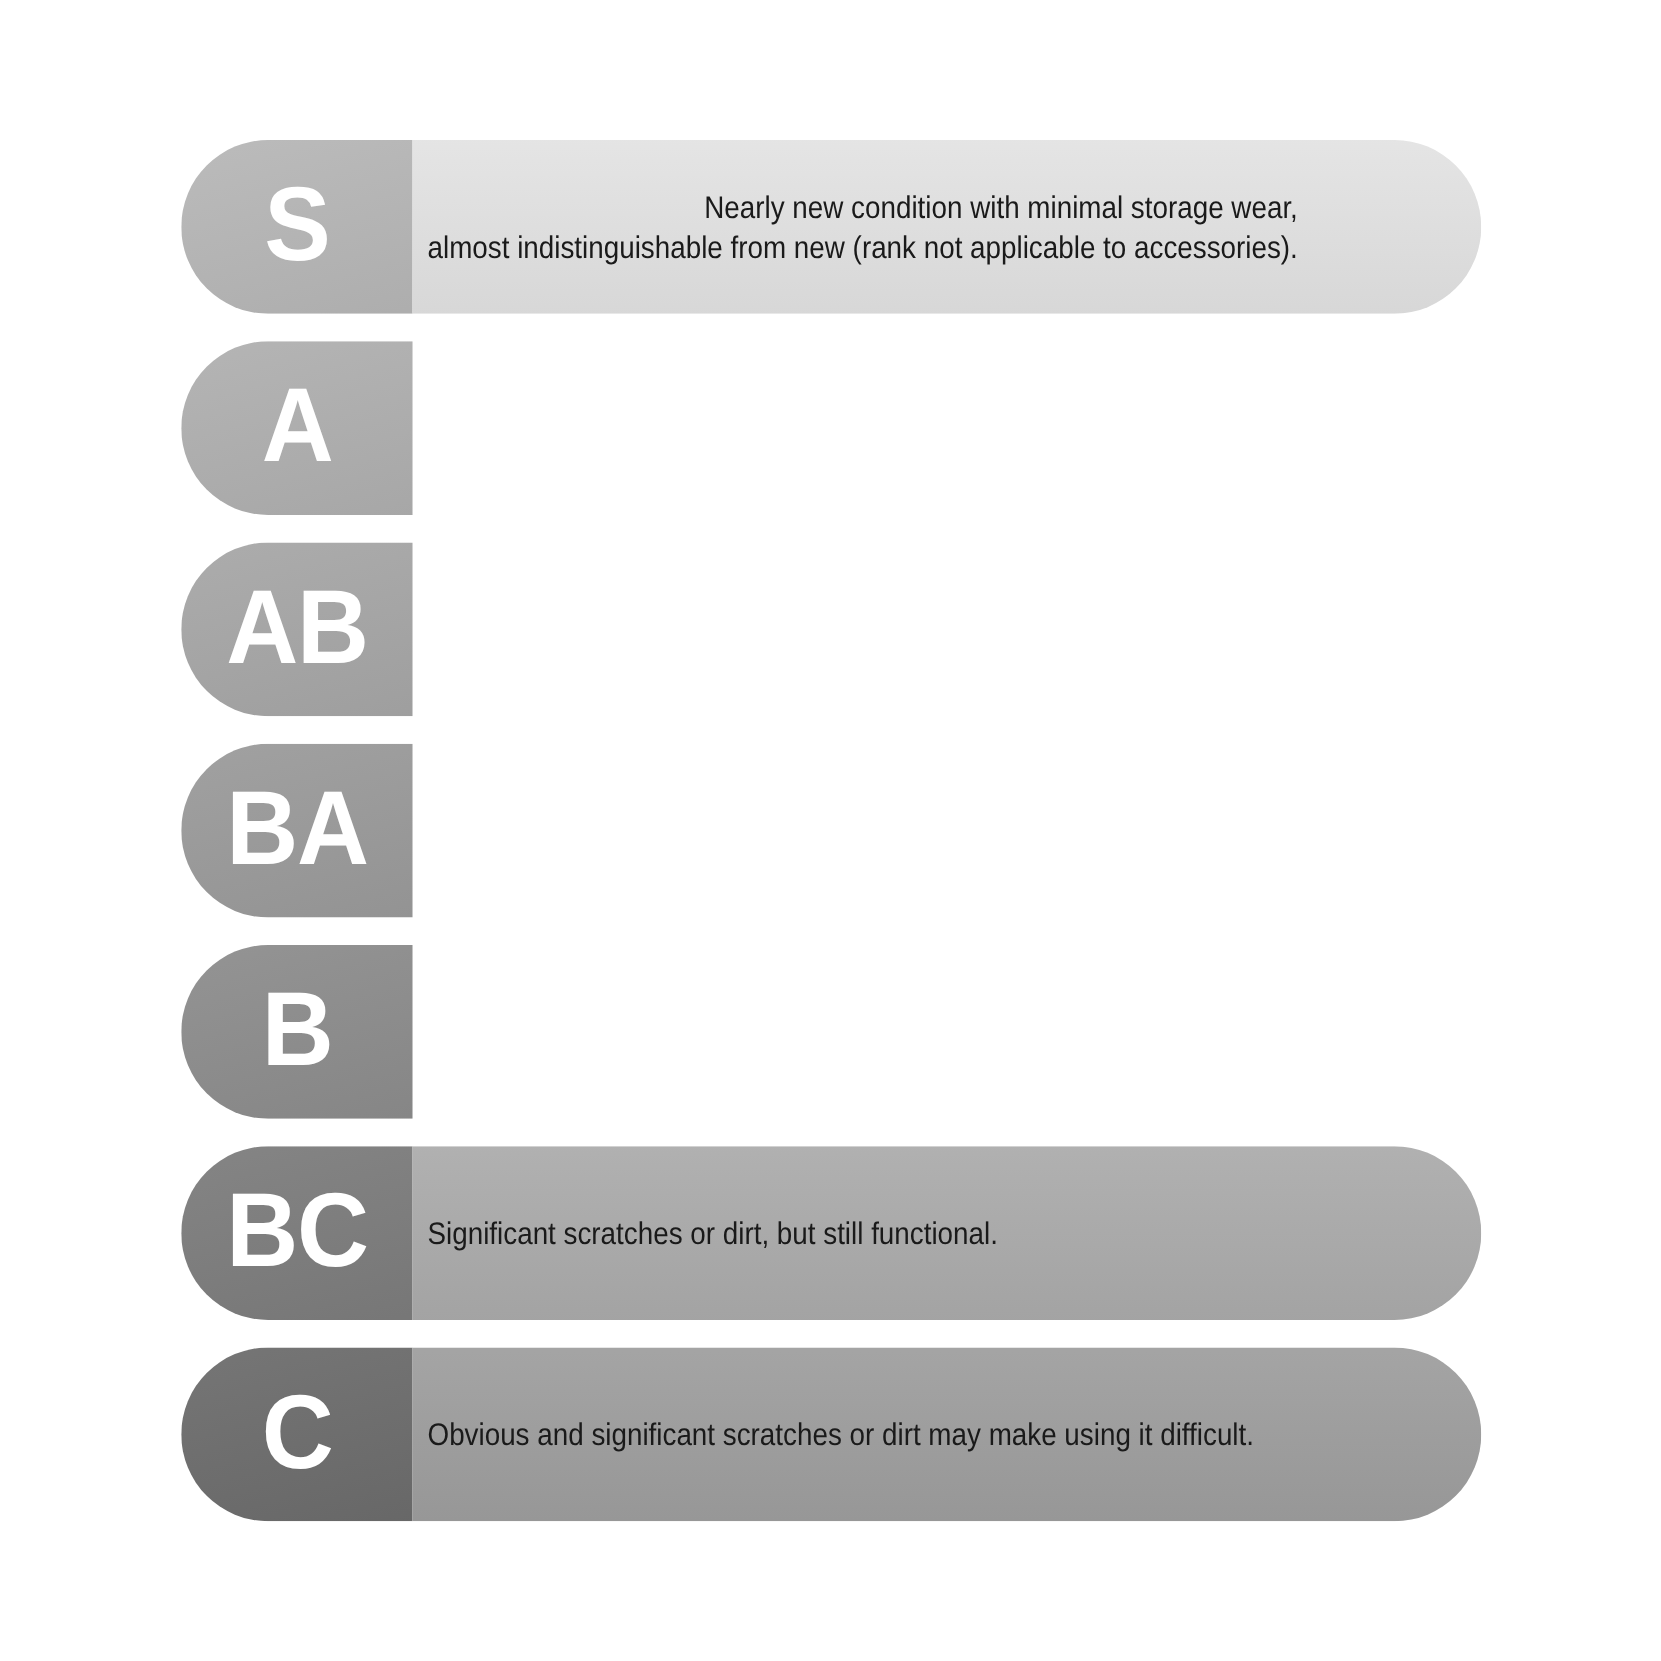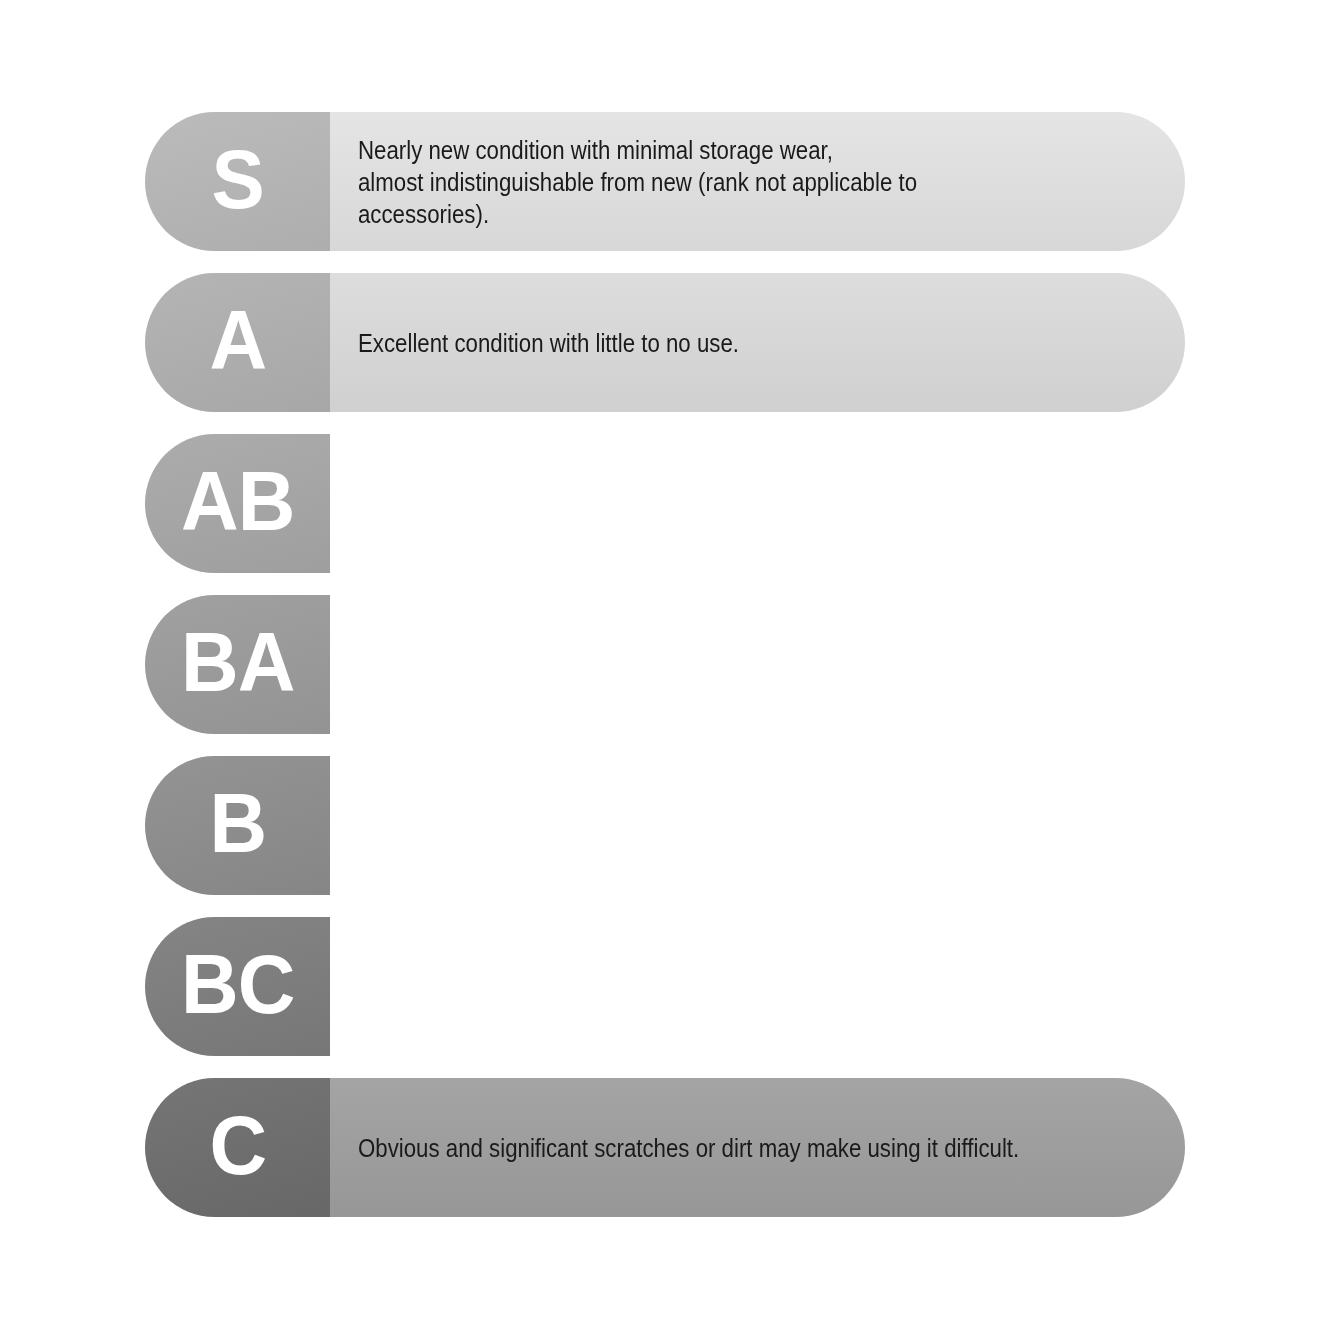--- a/index.html
+++ b/index.html
@@ -46,22 +46,23 @@
     transform: scaleX(0.95);
     transform-origin: center center;
     padding-bottom: 6px; 
   }
   .panel {
     flex: 1;
     background-color: var(--panel, #dddddd);
     background-image: linear-gradient(to bottom, rgba(255,255,255,0.055), rgba(0,0,0,0.05));
     display: flex;
     align-items: center;
-    padding-left: 28px;
+    padding-left: 12px;
     padding-right: 48px;
+    text-align: right;
   }
   .desc {
     margin: 0;
     font-size: 25px;
     line-height: 1.28;
     color: #1a1a1a;
     white-space: pre-line;
     transform: scaleX(0.89);
     transform-origin: left center;
     letter-spacing: 0;
@@ -80,23 +81,20 @@
       <div class="panel">
         <p class="desc">Nearly new condition with minimal storage wear,
 almost indistinguishable from new (rank not applicable to accessories).</p>
       </div>
     </div>
 
     <div class="row" style="--badge: #b0b0b0; --panel: #dbdbdb;">
       <div class="badge">
         <span class="rank">A</span>
       </div>
-      <div class="panel">
-        <p class="desc">Excellent condition with little to no use.</p>
-      </div>
     </div>
 
     <div class="row" style="--badge: #a7a7a7; --panel: #d2d2d2;">
       <div class="badge">
         <span class="rank">AB</span>
       </div>
     </div>
 
     <div class="row" style="--badge: #9b9b9b; --panel: #c6c6c6;">
       <div class="badge">
@@ -107,20 +105,23 @@
     <div class="row" style="--badge: #8d8d8d; --panel: #b9b9b9;">
       <div class="badge">
         <span class="rank">B</span>
       </div>
     </div>
 
     <div class="row" style="--badge: #7d7d7d; --panel: #acacac;">
       <div class="badge">
         <span class="rank">BC</span>
       </div>
+      <div class="panel">
+        <p class="desc">Significant scratches or dirt, but still functional.</p>
+      </div>
     </div>
 
     <div class="row" style="--badge: #6d6d6d; --panel: #9f9f9f;">
       <div class="badge">
         <span class="rank">C</span>
       </div>
       <div class="panel">
         <p class="desc">Obvious and significant scratches or dirt may make using it difficult.</p>
       </div>
     </div>

